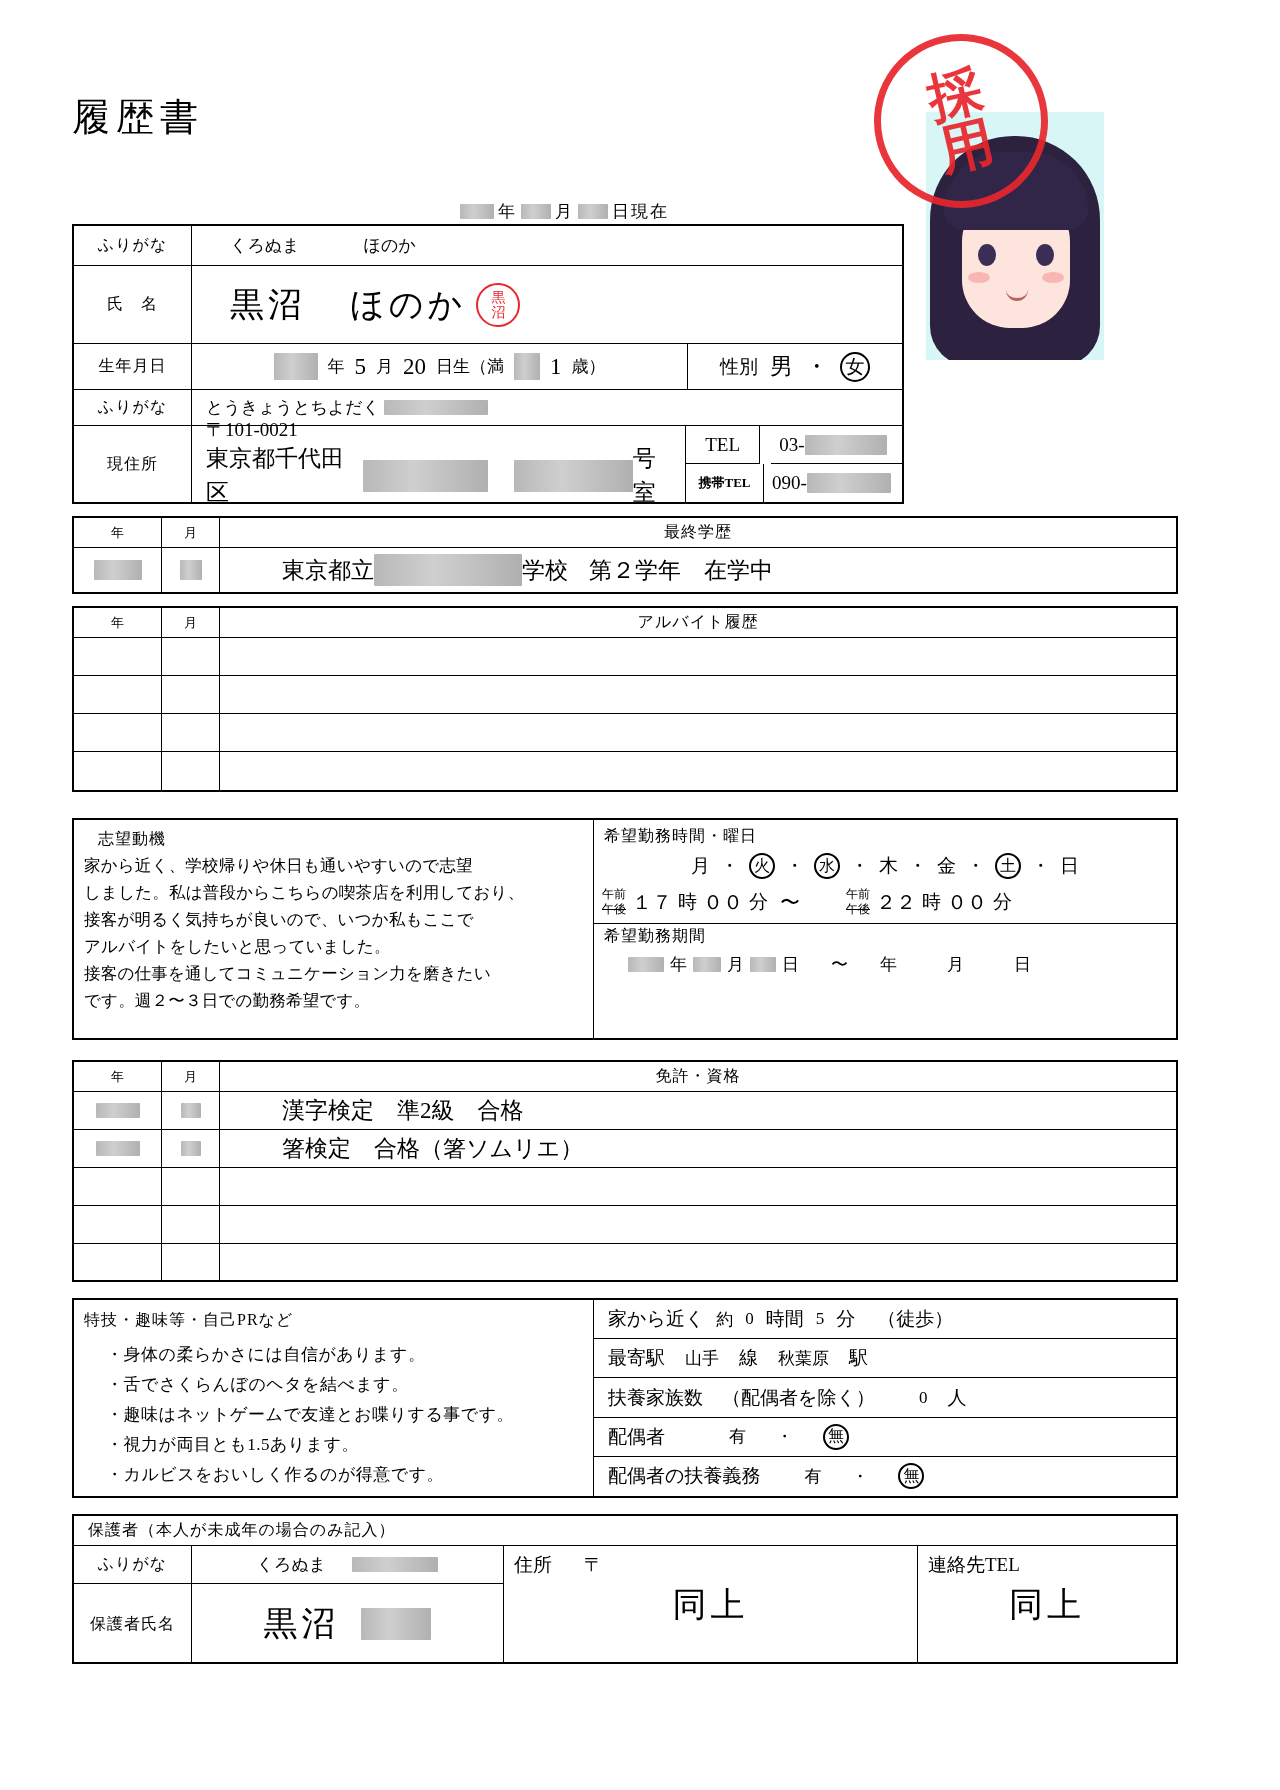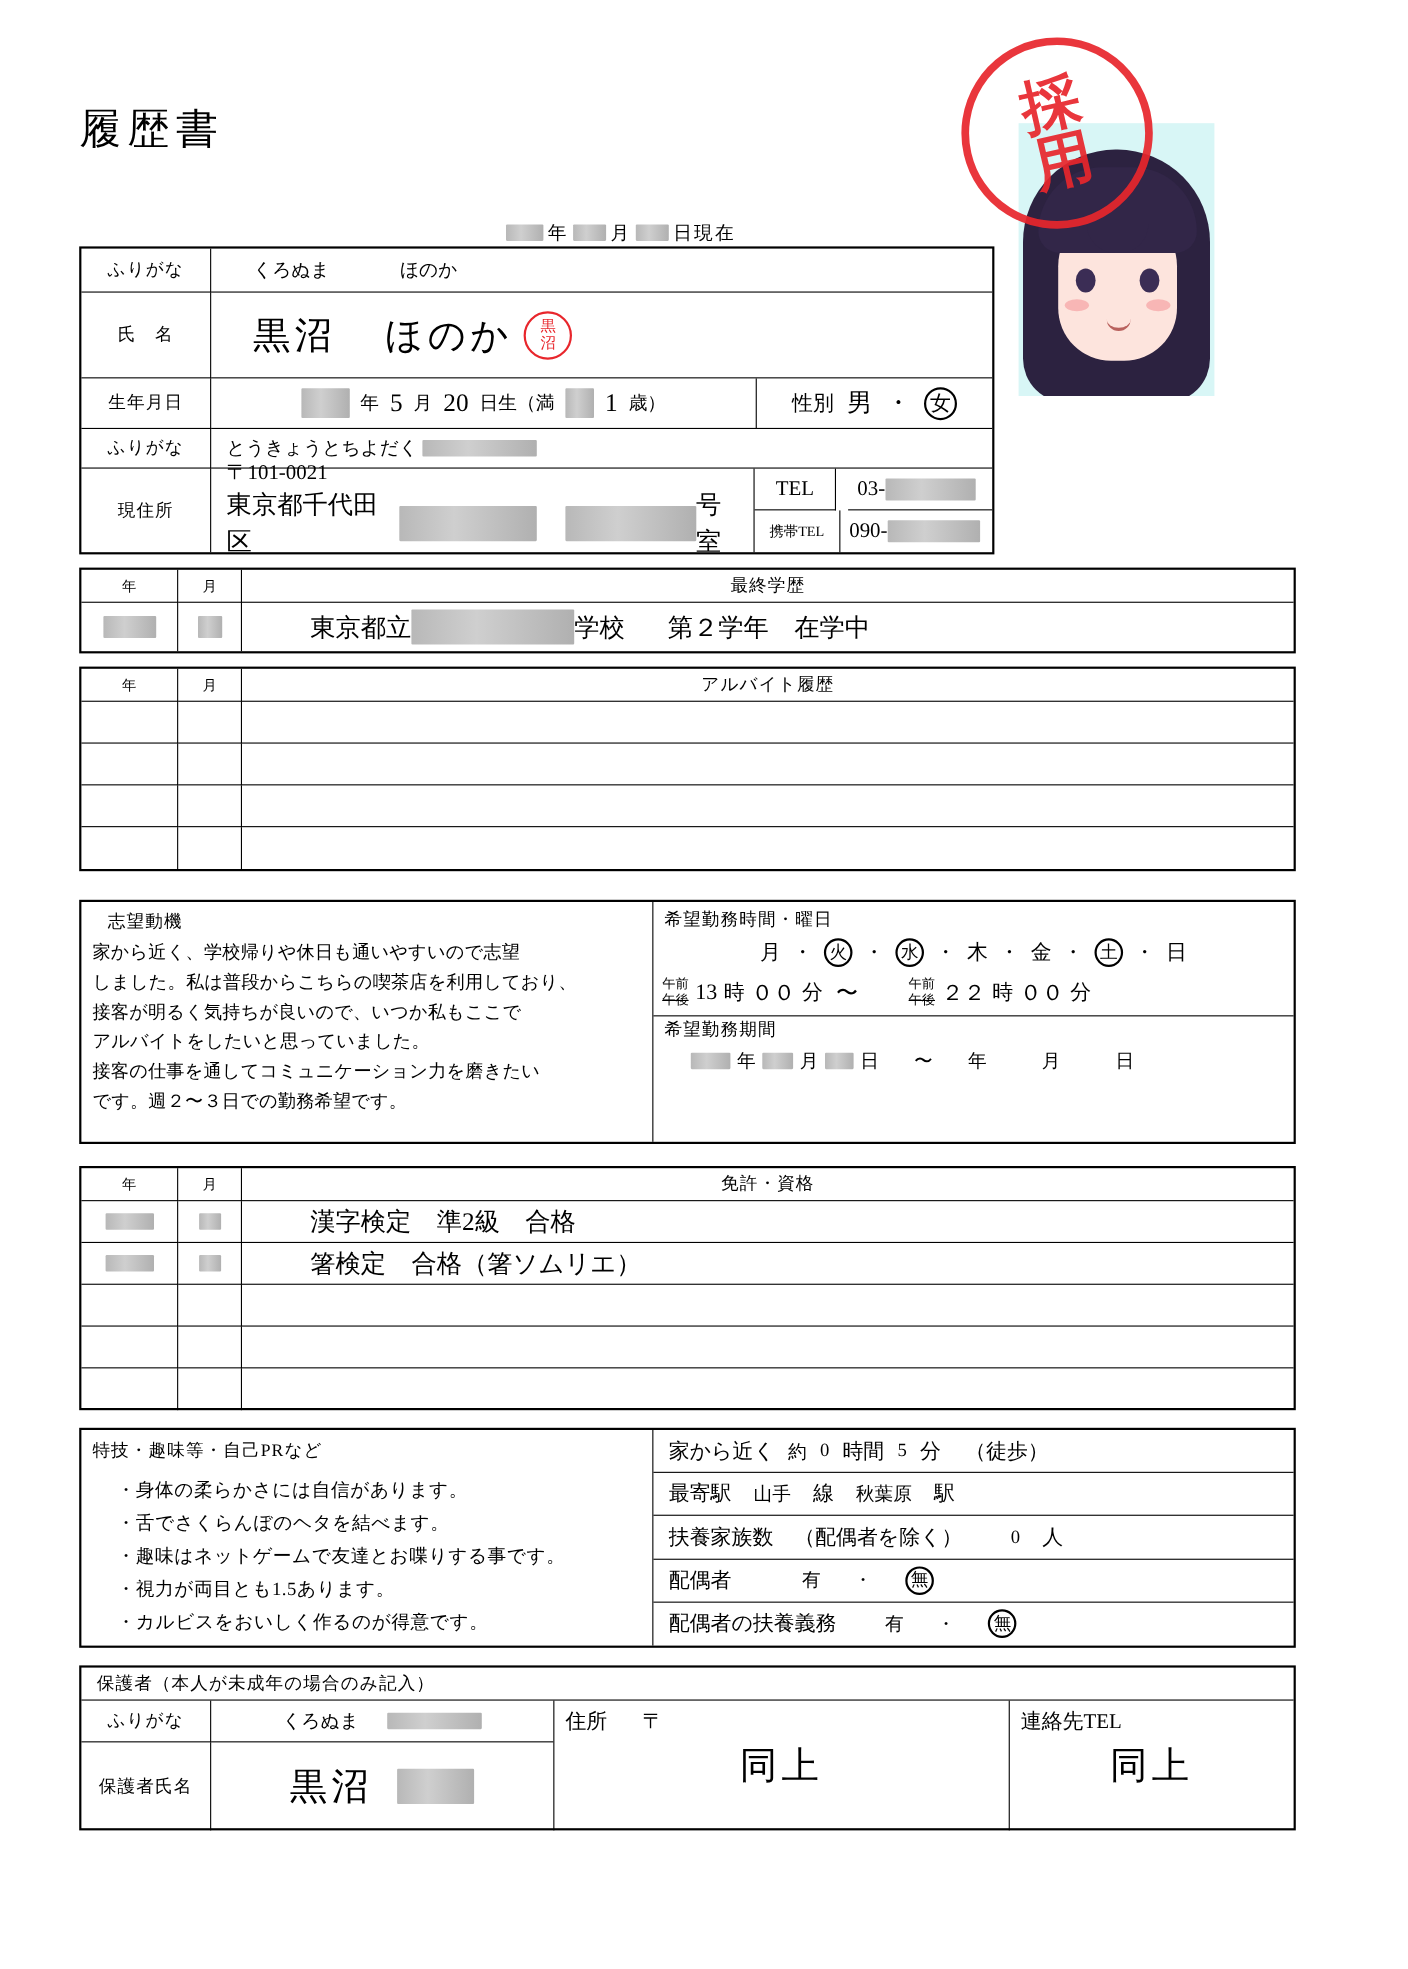--- a/index.html
+++ b/index.html
@@ -316,21 +316,21 @@
       </div>
       <div class="cell nob last" style="width:216px; padding:0; flex-direction:column;">
         <div class="row" style="height:38px; width:100%;">
           <div class="cell center sm" style="width:78px;">TEL</div>
           <div class="cell last sm" style="width:138px;margin-left:11px;">
             <span>03-</span>
             <span class="rd h20" style="width:82px; height:20px"></span>
           </div>
         </div>
         <div class="row" style="height:38px; width:100%;">
-          <div class="cell center nob xs" style="width:78px;">携帯TEL</div>
+          <div class="cell center nob xs" style="width:78px;font-weight:bold;">携帯TEL</div>
           <div class="cell last nob sm" style="width:138px;">
             <span>090-</span>
             <span class="rd h20" style="width:84px; height:20px"></span>
           </div>
         </div>
       </div>
     </div>
   </div>
 
   <div class="blk" style="left:72px; top:516px; width:1106px; height:78px;">
@@ -343,21 +343,21 @@
       <div class="cell center nob" style="width:88px;">
           <span class="rd" style="width:48px"></span>
         </div>
       <div class="cell center nob" style="width:58px;">
           <span class="rd" style="width:22px"></span>
         </div>
       <div class="cell last nob mid" style="width:956px; padding-left:62px;">
         <span>東京都立</span>
         <span class="rd h30" style="width:148px"></span>
         <span>学校</span>
-        <span style="margin-left:39px">第２学年　在学中</span>
+        <span style="margin-left:21px">第２学年　在学中</span>
       </div>
     </div>
   </div>
 
   <div class="blk" style="left:72px; top:606px; width:1106px; height:186px;">
     <div class="row" style="height:30px;">
       <div class="cell center xs" style="width:88px;">年</div>
       <div class="cell center xs" style="width:58px;">月</div>
       <div class="cell last center lbl" style="width:956px;">アルバイト履歴</div>
     </div>
@@ -413,21 +413,21 @@
             <span>・</span>
           <span class="circled sm2">土</span>
             <span>・</span>
           <span>日</span>
         </div>
         <div style="display:flex; align-items:center; gap:6px; padding:0 8px 6px 8px; font-size:20px;">
           <span style="display:flex;flex-direction:column;font-size:12px;line-height:15px;">
             <span>午前</span>
             <span style="text-decoration:line-through">午後</span>
           </span>
-          <span>13</span>
+          <span>１７</span>
           <span class="sm">時</span>
           <span>００</span>
           <span class="sm">分</span>
           <span style="margin:0 6px">〜</span>
           <span style="display:flex;flex-direction:column;font-size:12px;line-height:15px; margin-left:34px;">
             <span>午前</span>
             <span style="text-decoration:line-through">午後</span>
           </span>
           <span>２２</span>
           <span class="sm">時</span>

